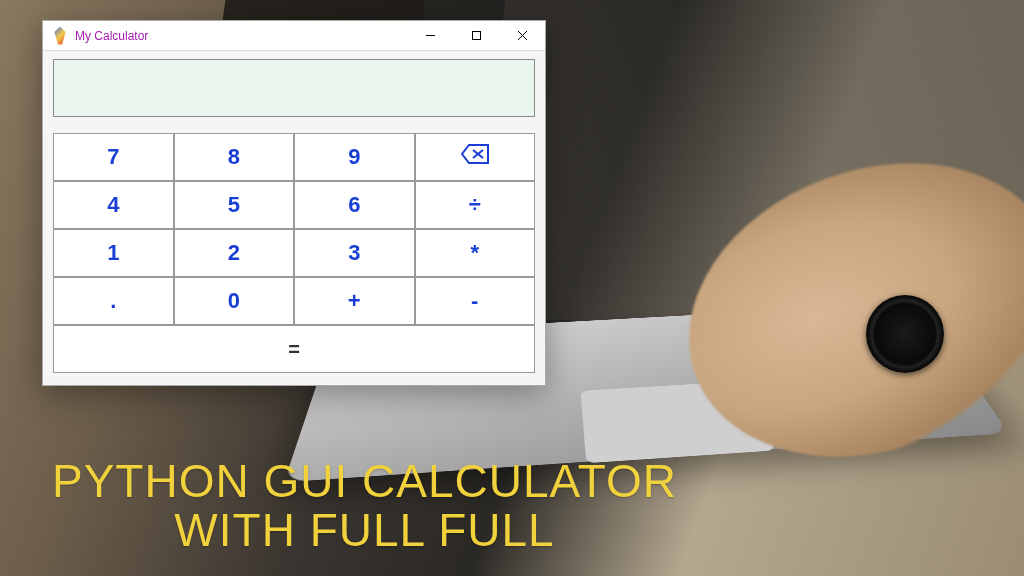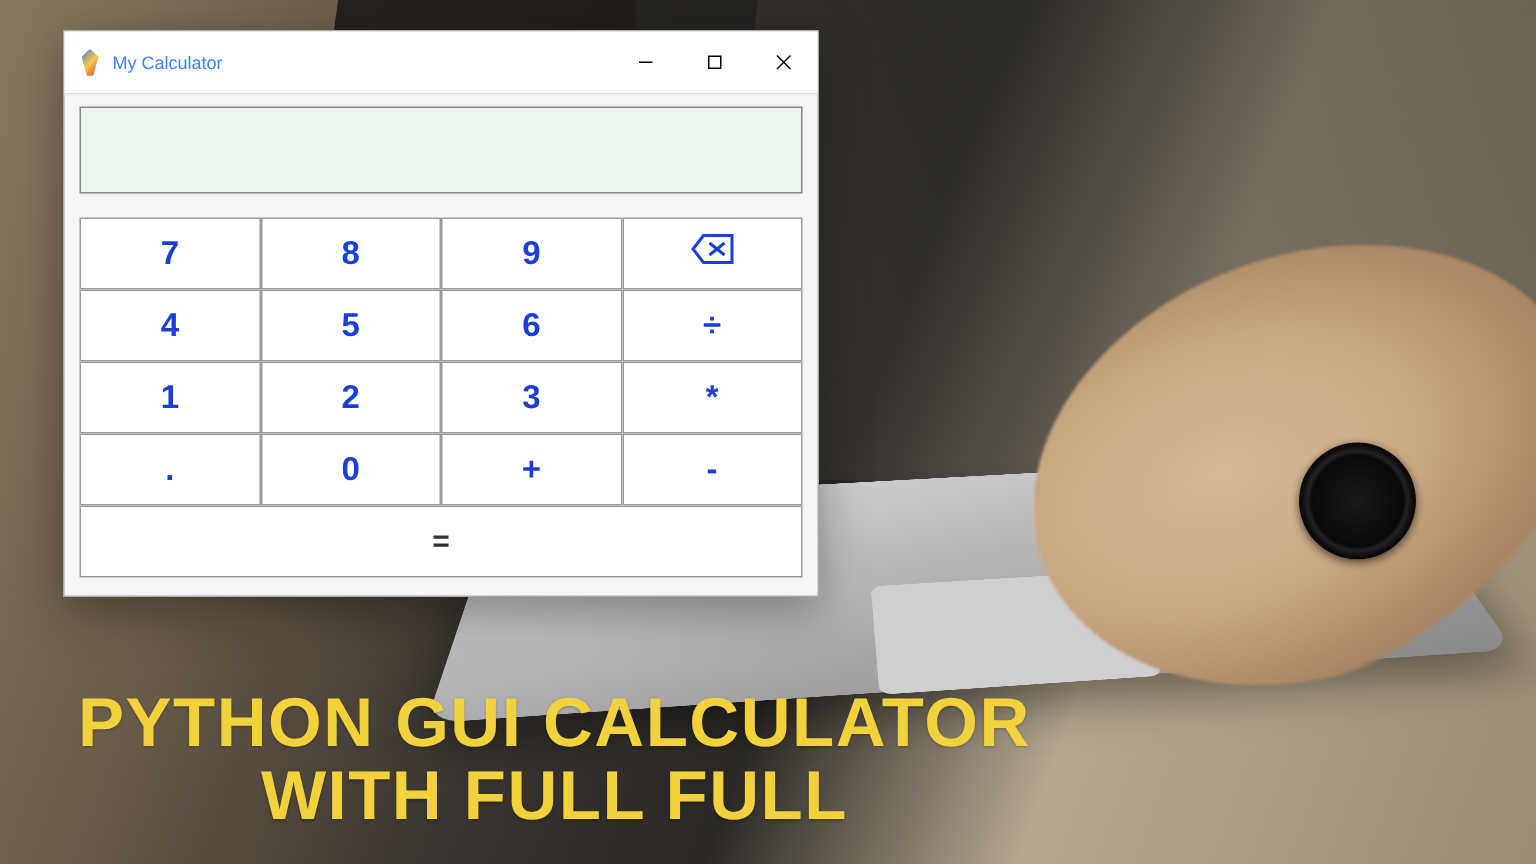--- a/index.html
+++ b/index.html
@@ -75,45 +75,45 @@
       content: ""; position: absolute;
       left: -6px; top: 26px; width: 90px; height: 28px;
       background: #1c1c1c; z-index: -1; border-radius: 6px;
       transform: rotate(20deg);
     }
     .headline {
       position: absolute;
       left: 52px;
       bottom: 22px;
       font-size: 46px;
-      font-weight: 700;
+      font-weight: 400;
       letter-spacing: 1px;
       color: #f2d23c;
       text-align: center;
       line-height: 1.05;
       text-shadow: 0 1px 2px rgba(0,0,0,0.25);
     }
     
     .calc-window {
       position: absolute;
       left: 42px;
       top: 20px;
       width: 504px;
       background: #f5f5f5;
       border: 1px solid #aaa;
       box-shadow: 0 8px 30px rgba(0,0,0,0.35);
     }
     .titlebar {
-      height: 42px;
+      height: 30px;
       background: #fff;
       border-bottom: 1px solid #d8d8d8;
       display: flex;
       align-items: center;
       font-size: 12px;
-      color: #3b82f6;
+      color: #a21caf;
     }
     .titlebar .feather {
       width: 14px; height: 18px;
       margin: 0 8px 0 10px;
       background: linear-gradient(135deg, #3b6eea 0%, #f5c94a 50%, #d8342e 100%);
       clip-path: polygon(50% 0%, 90% 30%, 65% 100%, 35% 100%, 10% 30%);
     }
     .title-controls { margin-left: auto; display: flex; }
     .title-btn {
       width: 46px; height: 30px;

